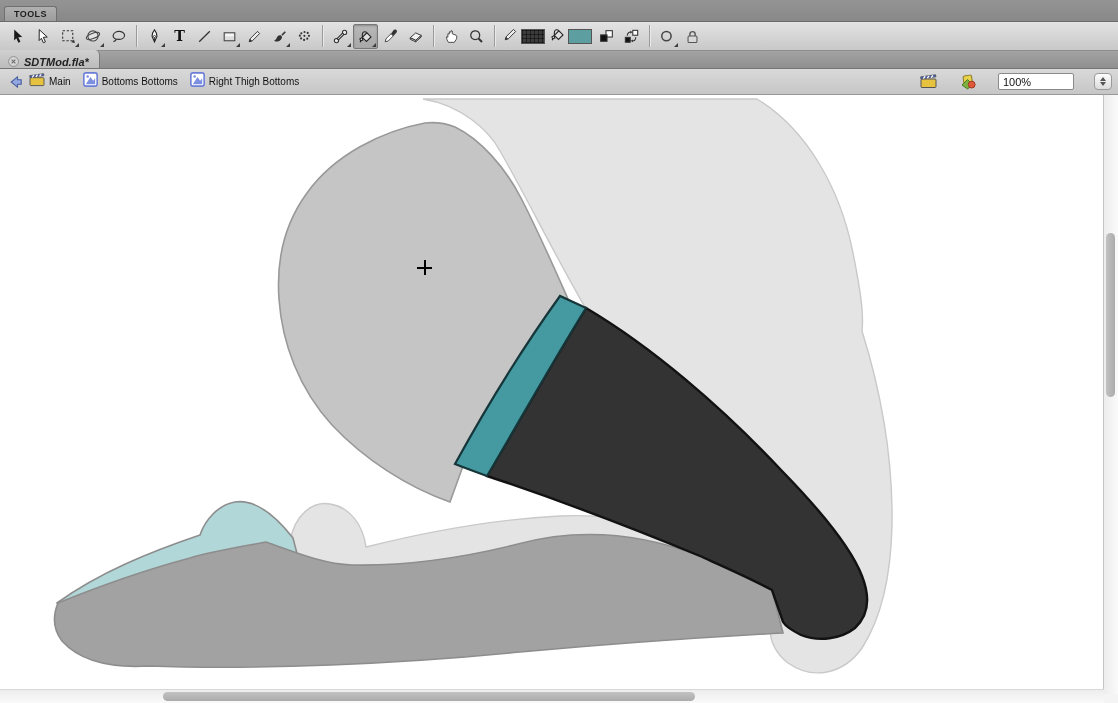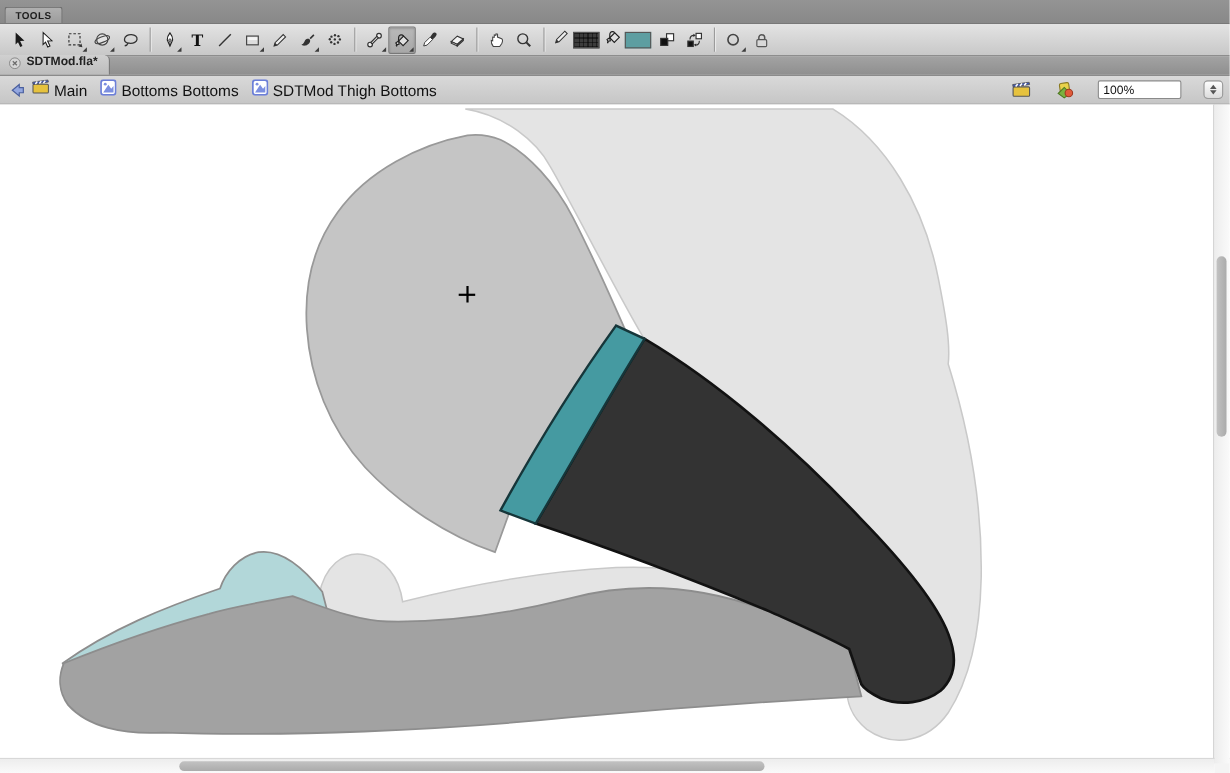--- a/index.html
+++ b/index.html
@@ -31,29 +31,29 @@
   .swatch { width:24px; height:15px; border:1px solid #555; }
   .swatch.stroke-swatch { background-color:#3c3c3c;
     background-image:repeating-linear-gradient(0deg, rgba(0,0,0,.45) 0 1px, transparent 1px 4px),
       repeating-linear-gradient(90deg, rgba(0,0,0,.45) 0 1px, transparent 1px 4px); }
 
   
   .doc-bar { height:18px; background:linear-gradient(#a3a3a3,#8f8f8f);
     border-bottom:1px solid #757575; display:flex; align-items:flex-end; }
   .doc-tab { height:18px; background:linear-gradient(#d0d0d0,#bcbcbc);
     border-right:1px solid #7a7a7a; border-top-right-radius:5px;
-    display:flex; align-items:flex-start; gap:4px; padding:0 10px 0 6px; }
+    display:flex; align-items:flex-end; gap:4px; padding:0 10px 0 6px;font-style:italic; }
   .doc-tab-title { font-size:11px; font-weight:bold; color:#222; }
 
   
   .edit-bar { height:26px; background:linear-gradient(#d9d9d9,#c6c6c6);
     border-bottom:1px solid #989898; display:flex; align-items:center; padding:0 6px; }
   .crumbs { display:flex; align-items:center; gap:6px; flex:1; }
   .crumb { display:flex; align-items:center; gap:4px; padding:0 3px; }
-  .crumb-label { font-size:14px; color:#111; white-space:nowrap; }
+  .crumb-label { font-size:10px; color:#111; white-space:nowrap; }
   .edit-bar-right { display:flex; align-items:center; gap:20px; }
   .icon-btn { width:20px; height:20px; display:flex; align-items:center; justify-content:center; }
   .zoom-field { width:76px; height:17px; border:1px solid #8a8a8a; border-radius:2px;
     background:#fff; font-size:11px; padding:0 4px; color:#111;
     font-family:"Liberation Sans", sans-serif; }
   .stepper { width:18px; height:17px; border:1px solid #9a9a9a; border-radius:4px;
     background:linear-gradient(#fdfdfd,#dcdcdc); display:flex; flex-direction:column;
     align-items:center; justify-content:center; gap:1px; }
   .stepper .up { width:0; height:0; border-left:3px solid transparent; border-right:3px solid transparent;
     border-bottom:4px solid #555; }
@@ -314,21 +314,21 @@
               <circle cx="5" cy="4.8" r="1.4" fill="#7c8fe0"></circle>
             </svg></span>
           <span class="crumb-label">Bottoms Bottoms</span>
         </div>
         <div class="crumb">
           <span><svg width="15" height="15" viewBox="0 0 16 16">
               <rect x=".9" y=".9" width="14.2" height="14.2" rx="2.4" fill="#fff" stroke="#6c7fd8" stroke-width="1.7"></rect>
               <path d="M3 13 L8 5.4 L10.8 9.2 L13 6.6 L13 13 Z" fill="#7c8fe0"></path>
               <circle cx="5" cy="4.8" r="1.4" fill="#7c8fe0"></circle>
             </svg></span>
-          <span class="crumb-label">SDTMod Thigh Bottoms</span>
+          <span class="crumb-label">Right Thigh Bottoms</span>
         </div>
       </div>
     <div class="edit-bar-right">
       <span class="icon-btn">
         <svg width="17" height="15" viewBox="0 0 17 15">
           <rect x="1" y="5" width="15" height="8.5" rx="1" fill="#e6c23e" stroke="#555"></rect>
           <path d="M1 5 L16 2.8 L15.5 .7 L.6 2.9 Z" fill="#3d55b8" stroke="#555" stroke-width=".8"></path>
           <path d="M3.3 4.6 L5.2 2.3 M7.2 4.1 L9.1 1.9 M11.1 3.6 L13 1.5" stroke="#fff" stroke-width="1.4"></path>
         </svg>
       </span>

